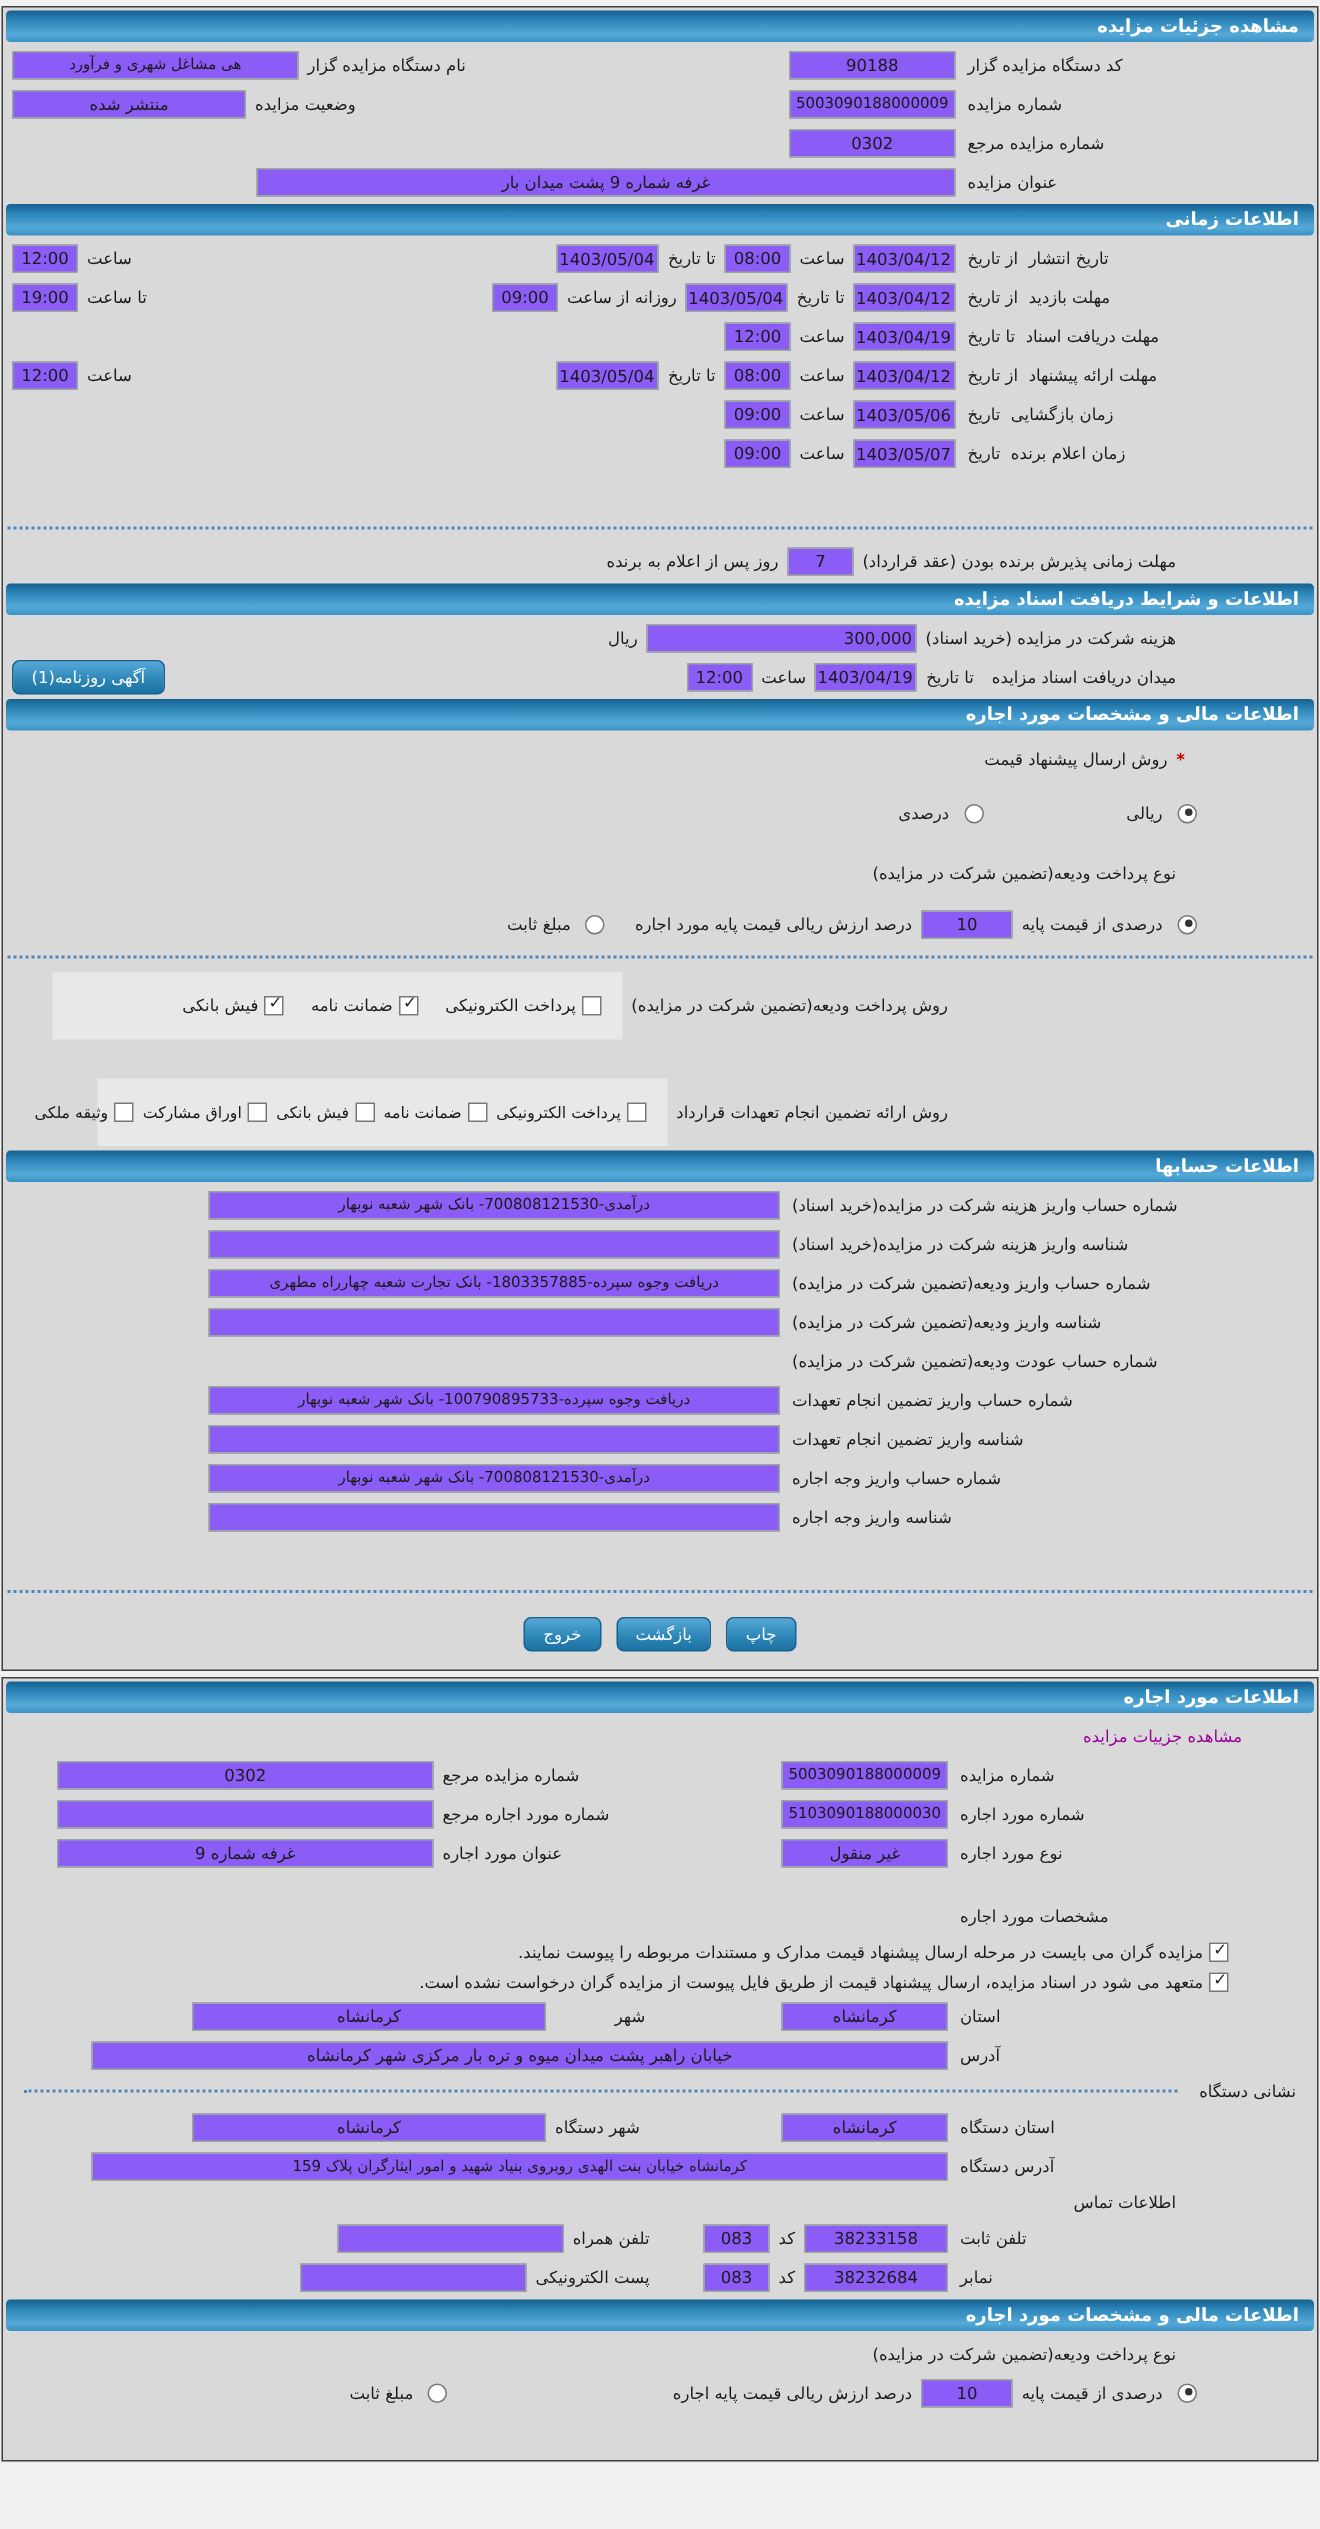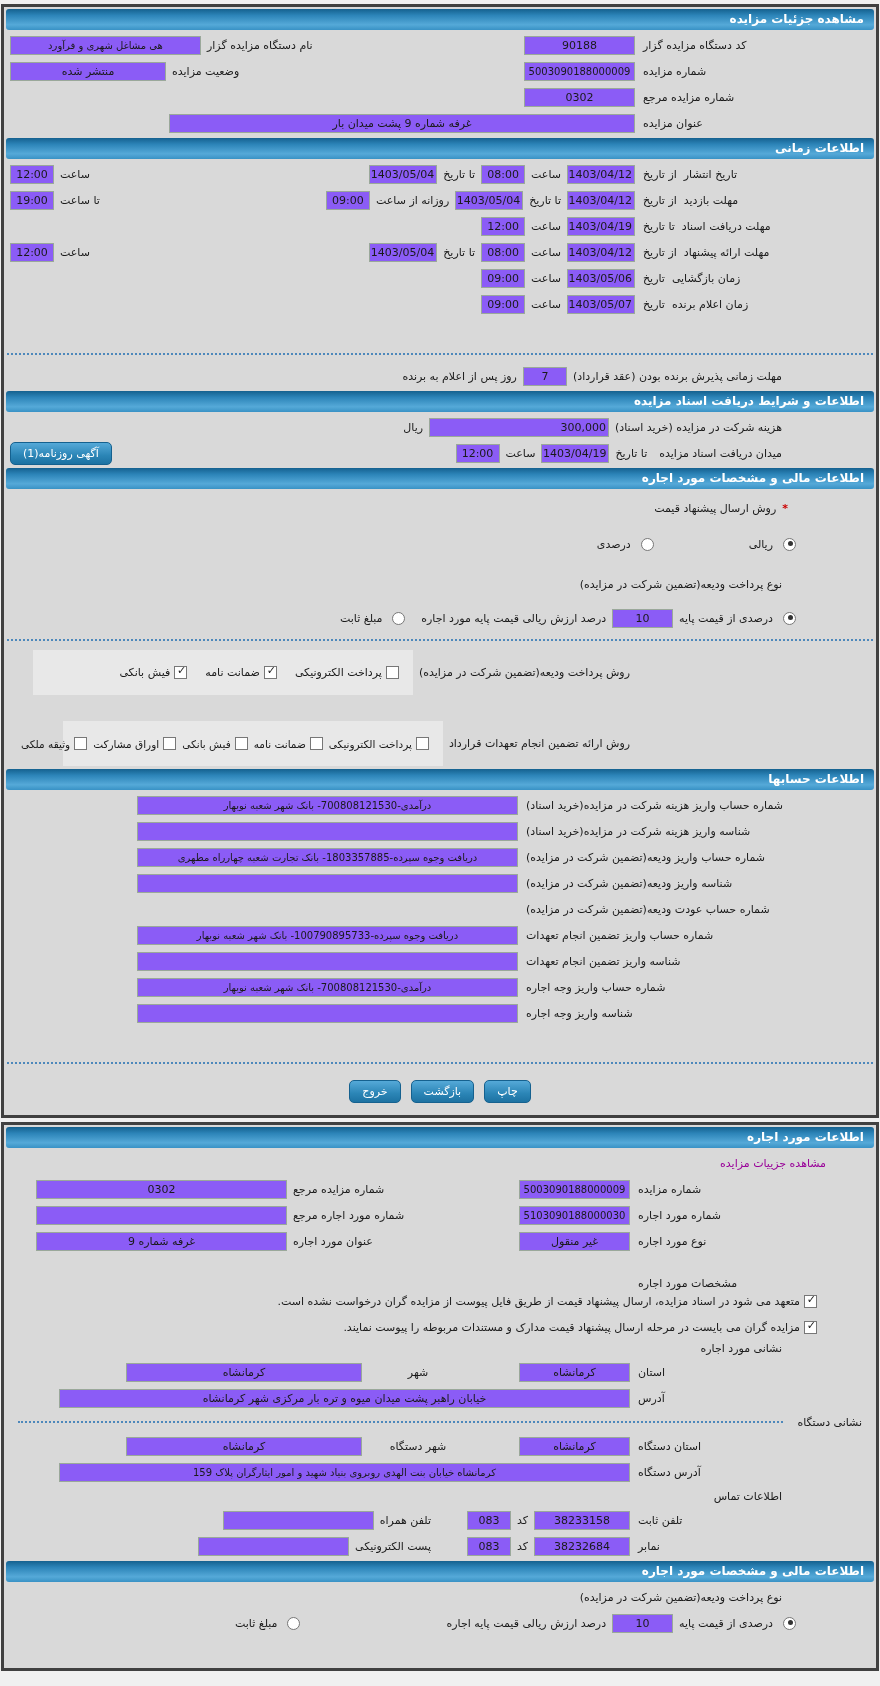--- a/index.html
+++ b/index.html
@@ -1,17 +1,17 @@
 <!DOCTYPE html>
 <html lang="fa" dir="rtl"><head>
 <meta charset="utf-8">
 <style>
   html,body{margin:0;padding:0;background:#f0f0f0;}
   body{width:880px;font-family:"DejaVu Sans",sans-serif;font-size:11px;color:#1a1a1a;direction:rtl;}
-  .panel{background:#d9d9d9;border:3px solid #404040;margin:4px 1px;padding-bottom:6px;}
+  .panel{background:#d9d9d9;border:1px solid #404040;margin:4px 1px;padding-bottom:6px;}
   .hdr{height:21px;line-height:21px;color:#fff;font-weight:bold;font-size:12px;padding:0 10px;
        margin:2px;border-radius:3px;
        background:linear-gradient(to bottom,#15618f 0%,#2c84b8 30%,#55a9d8 75%,#3992c5 100%);}
   .row{display:flex;align-items:center;min-height:24px;padding:1px 88px 1px 6px;}
   .rowtop{align-items:flex-start;}
   .lab{white-space:nowrap;padding:0 6px;}
   .labw{width:145px;text-align:left;padding-left:8px;white-space:nowrap;flex-shrink:0;}
   .labw2{width:150px;text-align:left;padding-left:8px;white-space:nowrap;flex-shrink:0;}
   .acclab{width:262px;text-align:left;padding-left:8px;white-space:nowrap;flex-shrink:0;overflow:visible;}
   .inp{background:#8b5cf6;border:1px solid #9aa89a;height:15px;line-height:15px;text-align:center;
@@ -319,53 +319,50 @@
     <span class="labw2">نوع مورد اجاره</span>
     <div class="inp w105">غیر منقول</div>
     <span class="gapw"></span>
     <span class="lab" style="width:135px;flex-shrink:0;text-align:left;">عنوان مورد اجاره</span>
     <div class="inp w245">غرفه شماره 9</div>
   </div>
   <div class="row rowtop" style="margin-top:4px;">
     <span class="labw2" style="padding-top:18px;">مشخصات مورد اجاره</span>
   </div>
 
+  <div class="row" style="padding-right:55px;margin-top:6px;min-height:18px;">
+    <span class="cb chk"></span>
+    <span>مزایده گران می بایست در مرحله ارسال پیشنهاد قیمت مدارک و مستندات مربوطه را پیوست نمایند.</span>
+  </div>
   <div class="row" style="padding-right:55px;min-height:18px;">
     <span class="cb chk"></span>
     <span>متعهد می شود در اسناد مزایده، ارسال پیشنهاد قیمت از طریق فایل پیوست از مزایده گران درخواست نشده است.</span>
   </div>
-  <div class="row" style="padding-right:55px;margin-top:6px;min-height:18px;">
-    <span class="cb chk"></span>
-    <span>مزایده گران می بایست در مرحله ارسال پیشنهاد قیمت مدارک و مستندات مربوطه را پیوست نمایند.</span>
-  </div>
-
-  <div class="row" style="min-height:20px;">
-    <span class="lab">نشانی مورد اجاره</span>
-  </div>
+
   <div class="row">
     <span class="labw2">استان</span>
     <div class="inp w105">کرمانشاه</div>
     <span class="gapw" style="width:45px;"></span>
     <span class="lab" style="width:100px;flex-shrink:0;text-align:center;">شهر</span>
     <div class="inp w230">کرمانشاه</div>
   </div>
   <div class="row">
     <span class="labw2">آدرس</span>
     <div class="inp" style="width:565px;">خیابان راهبر پشت میدان میوه و تره بار مرکزی شهر کرمانشاه</div>
   </div>
 
   <div class="row" style="padding-right:8px;min-height:20px;">
     <span class="lab">نشانی دستگاه</span>
     <div class="dotfill"></div>
   </div>
   <div class="row">
     <span class="labw2">استان دستگاه</span>
     <div class="inp w105">کرمانشاه</div>
     <span class="gapw" style="width:45px;"></span>
-    <span class="lab" style="width:100px;flex-shrink:0;text-align:center;">شهر دستگاه</span>
+    <span class="lab" style="width:100px;flex-shrink:0;text-align:left;">شهر دستگاه</span>
     <div class="inp w230">کرمانشاه</div>
   </div>
   <div class="row">
     <span class="labw2">آدرس دستگاه</span>
     <div class="inp small" style="width:565px;">کرمانشاه خیابان بنت الهدی روبروی بنیاد شهید و امور ایثارگران پلاک 159</div>
   </div>
 
   <div class="row" style="min-height:20px;">
     <span class="lab">اطلاعات تماس</span>
   </div>

